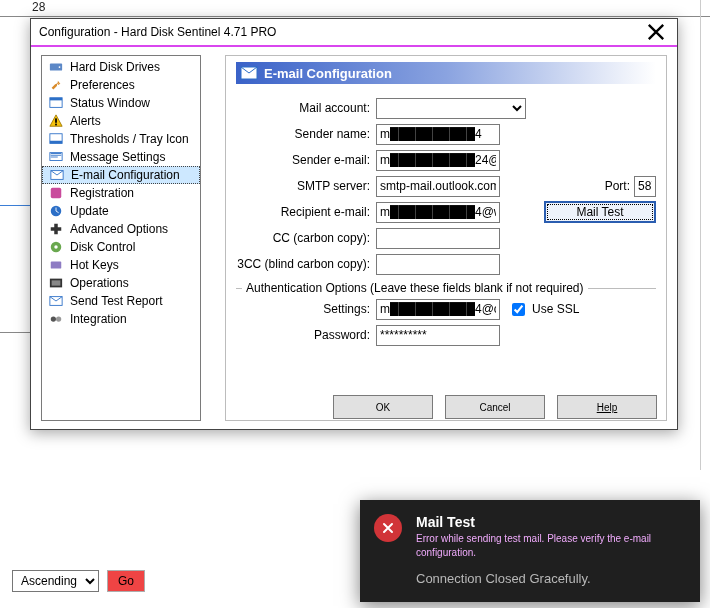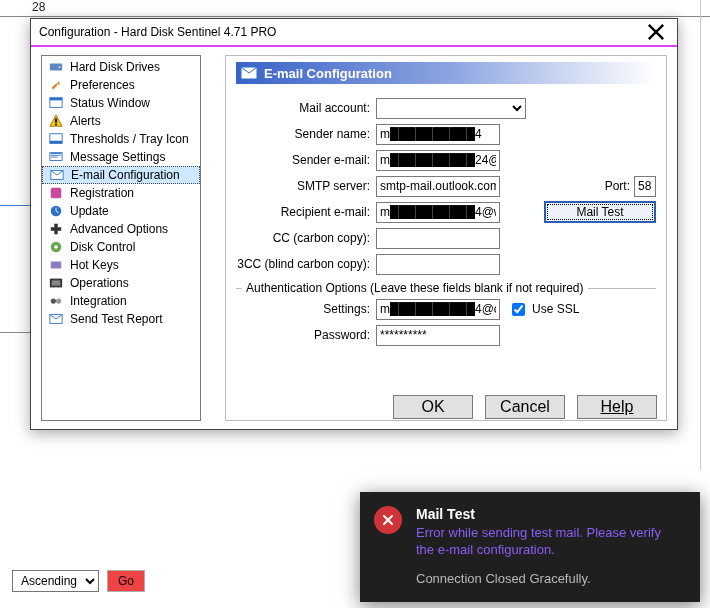--- a/index.html
+++ b/index.html
@@ -45,29 +45,29 @@
   .portwrap { display:flex; align-items:center; margin-left:auto; gap:4px; }
   .portwrap .lbl2 { font-size:12px; }
   .portwrap input { width:22px; text-align:left; }
   .mailtest-btn { margin-left:auto; width:112px; height:22px; font-size:12px; border:2px solid #2a5db0; background:#eef3fb; cursor:pointer; outline:1px dotted #000; outline-offset:-4px; }
 
   .fieldset { margin-top:10px; padding-top:8px; position:relative; border-top:1px solid #bcbcbc; }
   .fieldset .legend { position:absolute; top:-8px; left:6px; background:#fff; padding:0 4px; font-size:12px; }
   .usessl { display:flex; align-items:center; gap:4px; font-size:12px; margin-left:8px; }
 
   .dlg-buttons { position:absolute; right:20px; bottom:10px; display:flex; gap:12px; }
-  .dlg-buttons button { width:80px; height:24px; font-size:16px; border:1px solid #7a7a7a; background:#e1e1e1; cursor:pointer;margin-top:47px; }
+  .dlg-buttons button { width:100px; height:24px; font-size:10px; border:1px solid #7a7a7a; background:#e1e1e1; cursor:pointer;margin-top:47px; }
   .dlg-buttons .help { text-decoration:underline; }
 
   
   .toast { position:absolute; right:10px; bottom:6px; width:340px; background:#1f1f1f; color:#d8d8d8; padding:14px 18px 16px 14px; display:flex; gap:14px; box-shadow:0 4px 18px rgba(0,0,0,0.5); }
   .toast .xcirc { width:28px; height:28px; border-radius:50%; background:#d13438; display:flex; align-items:center; justify-content:center; flex-shrink:0; }
   .toast .xcirc svg { width:14px; height:14px; }
   .toast .txt .t-title { font-weight:600; font-size:14px; color:#fff; margin-bottom:2px; }
-  .toast .txt .t-body { font-size:13px; line-height:1.35; color:#8b5cf6; }
+  .toast .txt .t-body { font-size:10px; line-height:1.35; color:#f0abfc; }
   .toast .txt .t-foot { margin-top:12px; font-size:13px; color:#b8b8b8; }
 </style>
 </head>
 <body>
 
 <div class="bg-lines">
   <div class="hline1"></div>
     <div class="hline2"></div>
     <div class="hline3"></div>
     <div class="vline1"></div>
@@ -205,34 +205,34 @@
             <svg viewBox="0 0 16 16">
               <rect x="1" y="3" width="14" height="10" fill="#333"></rect>
               <rect x="3" y="5" width="10" height="6" fill="#888"></rect>
             </svg>
           </span>
           <span>Operations</span>
         </div>
       <div class="nav-item">
           <span class="nav-ico">
             <svg viewBox="0 0 16 16">
+              <rect x="1" y="3" width="14" height="10" fill="#fff" stroke="#2c6fc7"></rect>
+              <path d="M1 3l7 5 7-5" fill="none" stroke="#2c6fc7"></path>
+            </svg>
+          </span>
+          <span>Send Test Report</span>
+        </div>
+      <div class="nav-item">
+          <span class="nav-ico">
+            <svg viewBox="0 0 16 16">
               <circle cx="5" cy="8" r="3" fill="#555"></circle>
               <circle cx="11" cy="8" r="3" fill="#999"></circle>
             </svg>
           </span>
           <span>Integration</span>
-        </div>
-      <div class="nav-item">
-          <span class="nav-ico">
-            <svg viewBox="0 0 16 16">
-              <rect x="1" y="3" width="14" height="10" fill="#fff" stroke="#2c6fc7"></rect>
-              <path d="M1 3l7 5 7-5" fill="none" stroke="#2c6fc7"></path>
-            </svg>
-          </span>
-          <span>Send Test Report</span>
         </div>
     </div>
 
     <div class="main">
       <div class="section-title">
         <span class="env-ico"><svg viewBox="0 0 18 18">
               <rect x="1" y="3" width="16" height="12" fill="#fff" stroke="#2c6fc7"></rect>
               <path d="M1 3l8 6 8-6" fill="none" stroke="#2c6fc7"></path>
             </svg></span>
         <span>E-mail Configuration</span>

